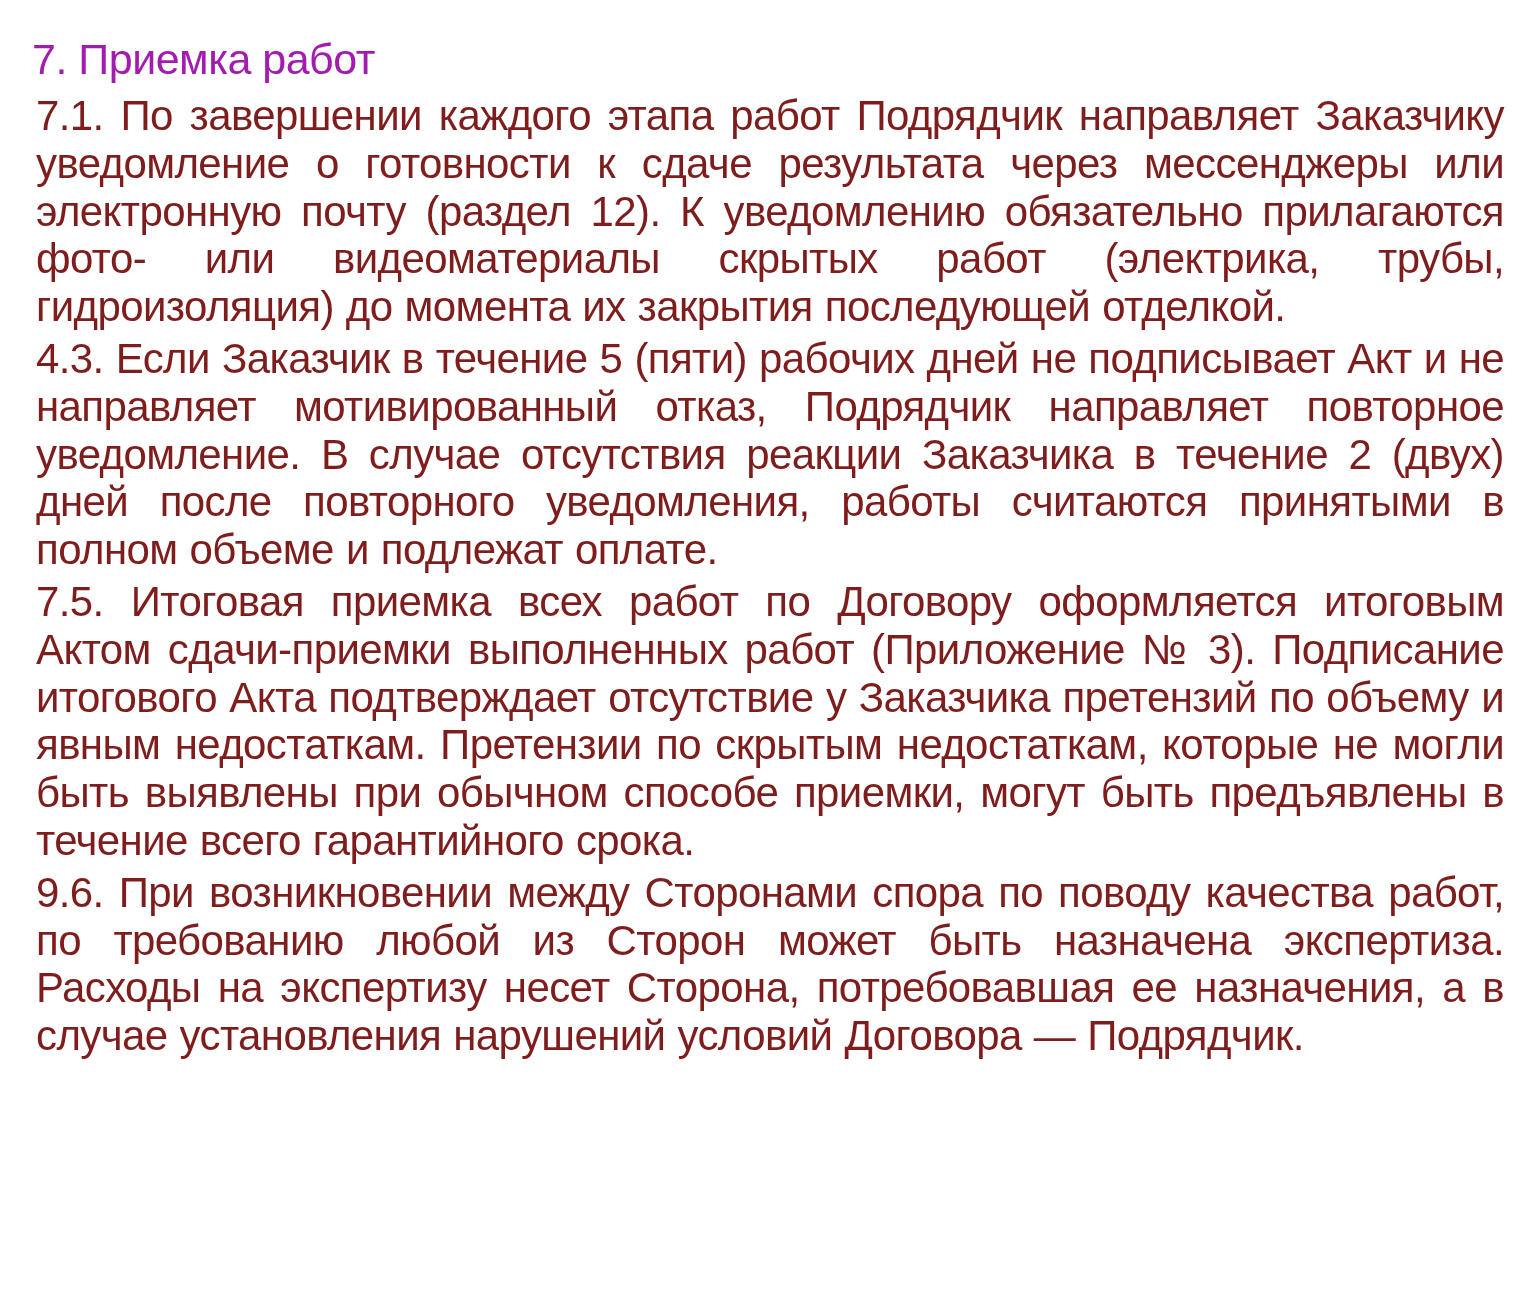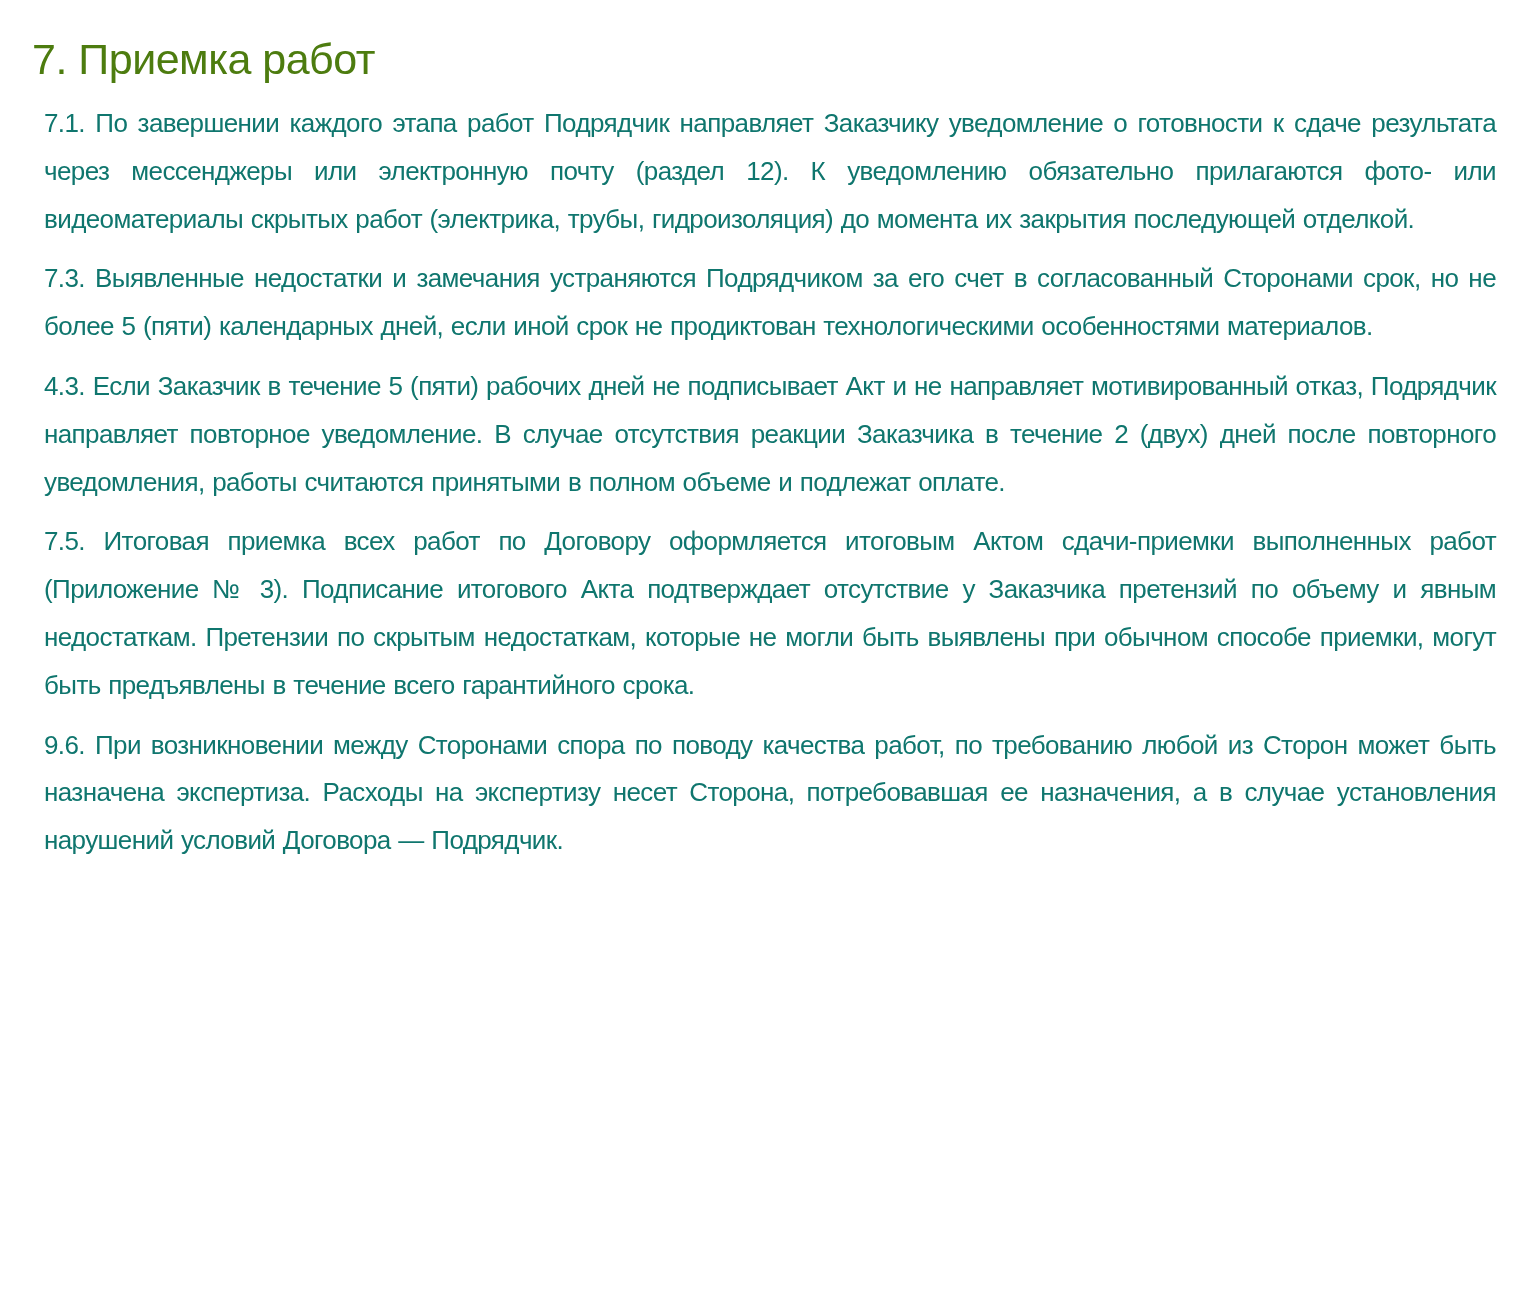--- a/index.html
+++ b/index.html
@@ -21,46 +21,45 @@
       top: 30px;
       width: 1476px;
     }
     .section-title {
       font-size: 43px;
       line-height: 58px;
       font-weight: normal;
       margin: 0;
       padding: 0;
       letter-spacing: -0.5px;
-      color: #4d7c0f;
+      color: #a21caf;
     }
     .clause {
-      margin: 12px;
+      margin: 4px;
       padding: 0;
-      font-size: 26px;
+      font-size: 42px;
       line-height: 47.8px;
       text-align: justify;
       text-align-last: left;
       letter-spacing: -0.6px;
       word-spacing: 1px;
-      color: #0f766e;
+      color: #7f1d1d;
     }
     .clause .num {
       margin-right: 0;
     }
   </style>
 </head>
 <body>
 
 <div class="doc">
   <h1 class="section-title">7. Приемка работ</h1>
 
   <p class="clause"><span class="num">7.1.</span> <span>По завершении каждого этапа работ Подрядчик направляет Заказчику уведомление о готовности к сдаче результата через мессенджеры или электронную почту (раздел 12). К уведомлению обязательно прилагаются фото- или видеоматериалы скрытых работ (электрика, трубы, гидроизоляция) до момента их закрытия последующей отделкой.</span></p>
 
 
-  <p class="clause"><span class="num">7.3.</span> <span>Выявленные недостатки и замечания устраняются Подрядчиком за его счет в согласованный Сторонами срок, но не более 5 (пяти) календарных дней, если иной срок не продиктован технологическими особенностями материалов.</span></p>
 
   <p class="clause"><span class="num">4.3.</span> <span>Если Заказчик в течение 5 (пяти) рабочих дней не подписывает Акт и не направляет мотивированный отказ, Подрядчик направляет повторное уведомление. В случае отсутствия реакции Заказчика в течение 2 (двух) дней после повторного уведомления, работы считаются принятыми в полном объеме и подлежат оплате.</span></p>
 
   <p class="clause"><span class="num">7.5.</span> <span>Итоговая приемка всех работ по Договору оформляется итоговым Актом сдачи-приемки выполненных работ (Приложение № 3). Подписание итогового Акта подтверждает отсутствие у Заказчика претензий по объему и явным недостаткам. Претензии по скрытым недостаткам, которые не могли быть выявлены при обычном способе приемки, могут быть предъявлены в течение всего гарантийного срока.</span></p>
 
   <p class="clause"><span class="num">9.6.</span> <span>При возникновении между Сторонами спора по поводу качества работ, по требованию любой из Сторон может быть назначена экспертиза. Расходы на экспертизу несет Сторона, потребовавшая ее назначения, а в случае установления нарушений условий Договора — Подрядчик.</span></p>
 </div>
 
 </body></html>

